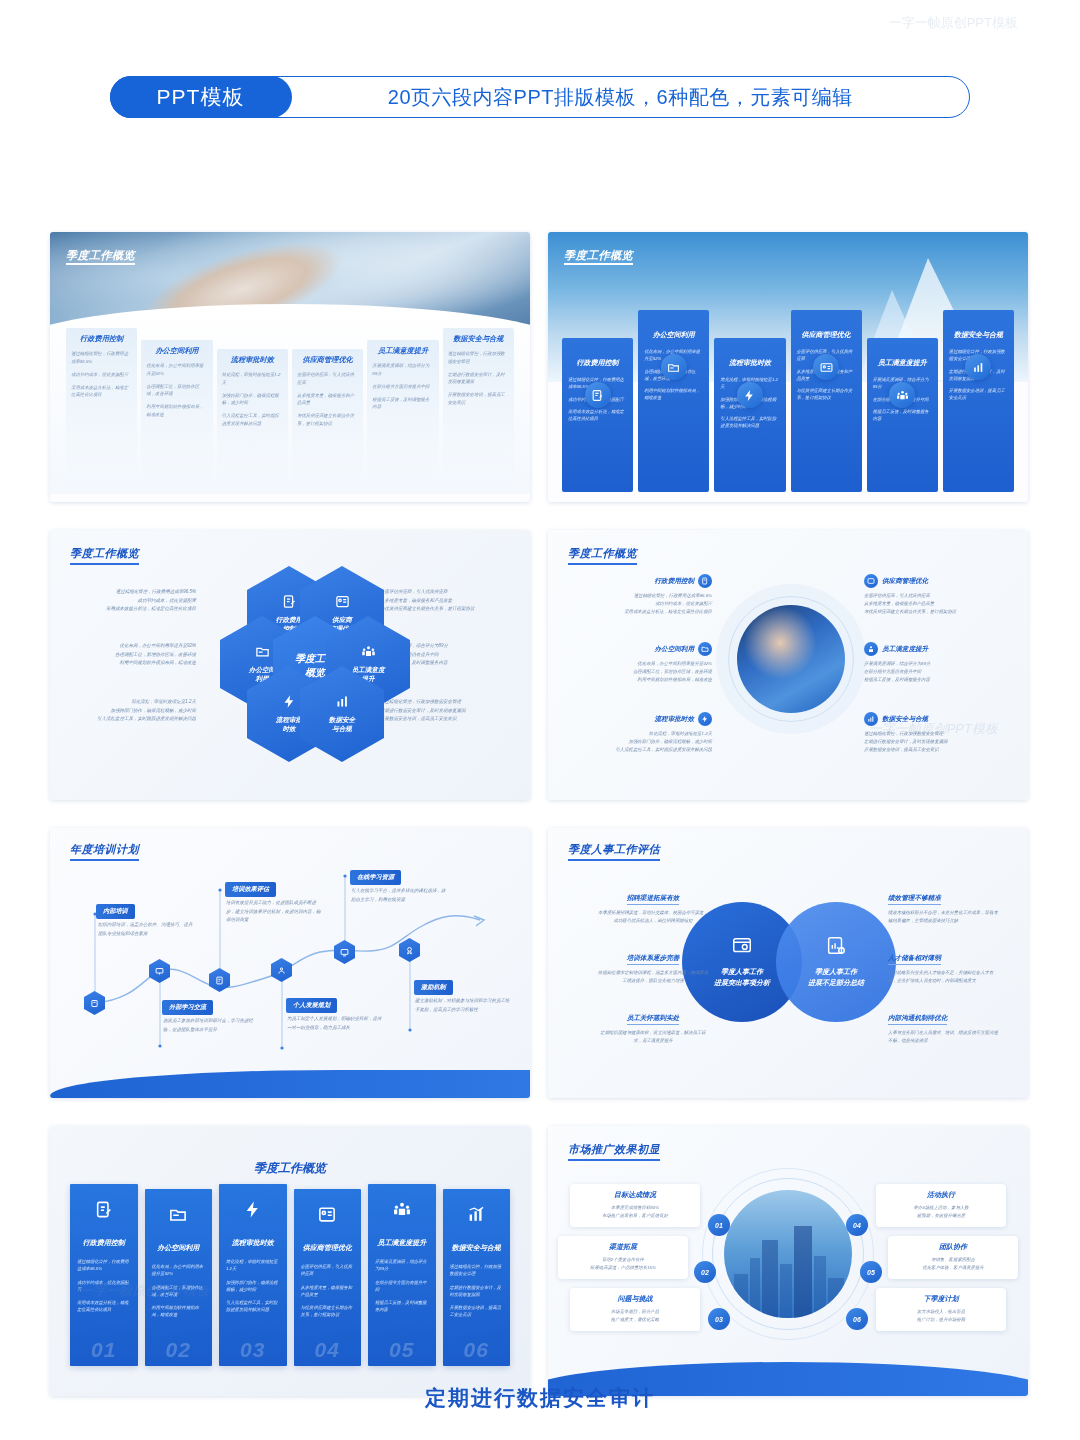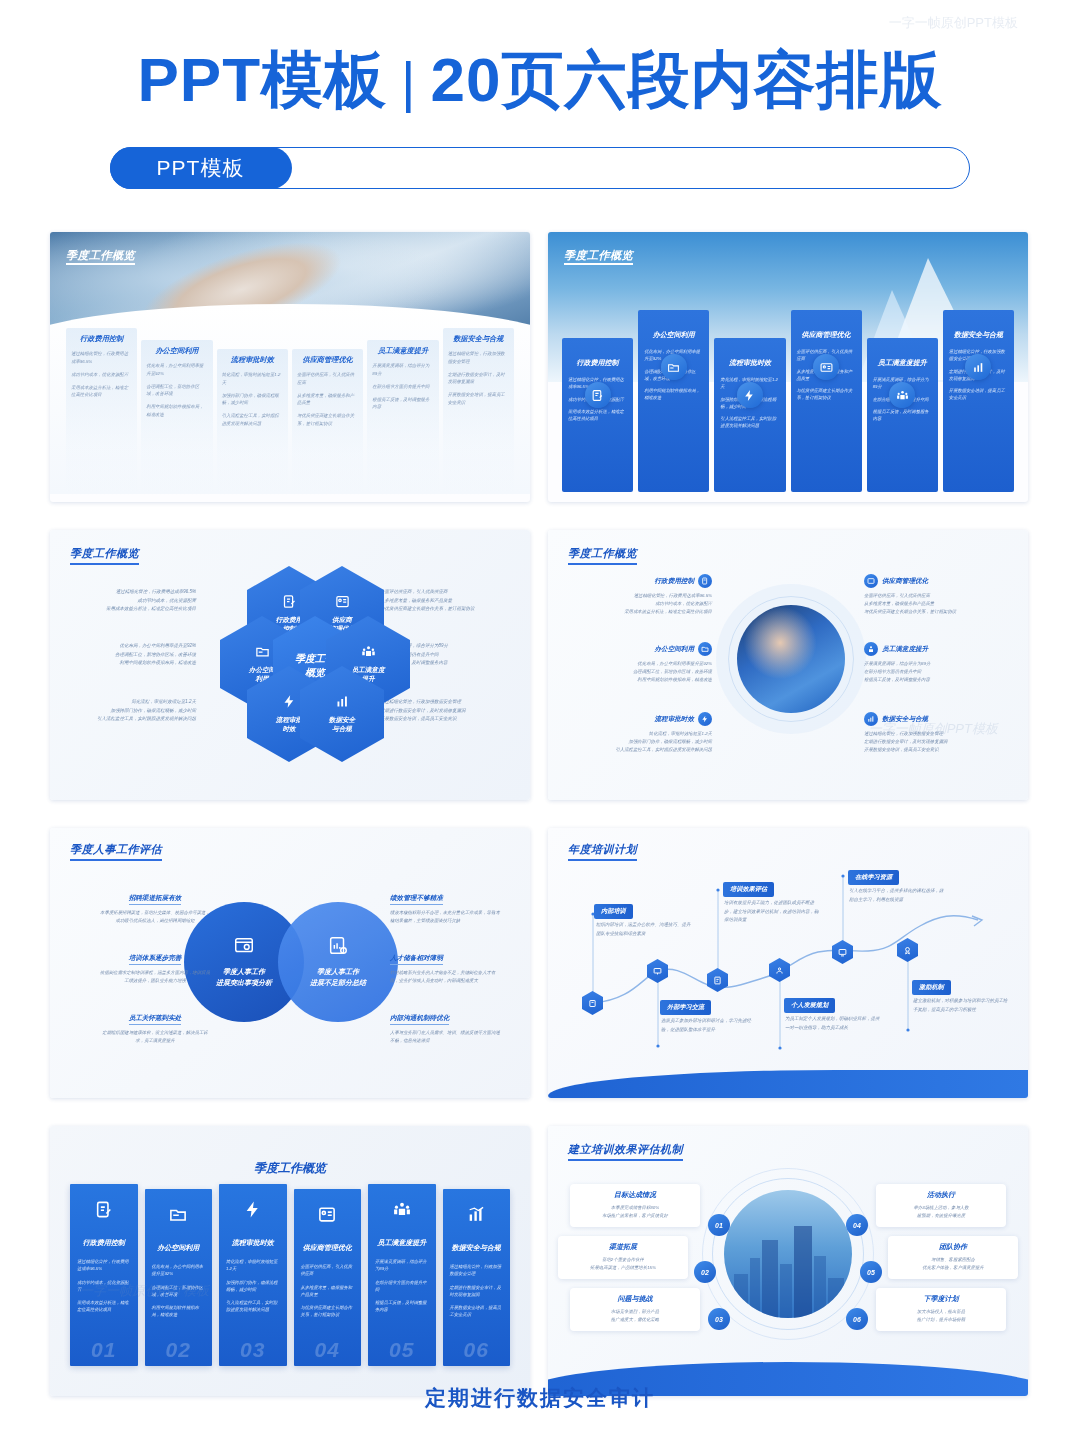--- a/index.html
+++ b/index.html
@@ -256,25 +256,23 @@
   .footer{
     position:absolute; left:0; right:0; bottom:28px; text-align:center;
     font-size:21px; font-weight:bold; color:#1a56c4; letter-spacing:2px;
   }
   .wm{ position:absolute; color:rgba(120,150,190,.18); font-size:13px; pointer-events:none;}
 </style>
 </head>
 <body>
 
 <div class="hdr">
-  <div class="hdr-title">
-    <span>PPT模板</span><span class="sep">|</span><span>20页六段内容排版</span>
-  </div>
   <div class="sub-wrap">
     <div class="sub-badge">PPT模板</div>
+    <div class="sub-text">20页六段内容PPT排版模板，6种配色，元素可编辑</div>
   </div>
 </div>
 
 <div class="grid">
 
   <div class="slide">
     <div class="s1-photo"></div>
     <div class="s1-curve"></div>
     <div class="s-title w s1-title">季度工作概览</div>
     <div class="s1-cols">
@@ -586,67 +584,20 @@
               <rect x="16" y="4" width="3" height="16"></rect>
             </svg>
           </span>
         <h4>数据安全与合规</h4>
         </div>
       <p>通过精细化管控，行政加强数据安全管理</p>
       <p>定期进行数据安全审计，及时发现修复漏洞</p>
       <p>开展数据安全培训，提高员工安全意识</p>
     </div>
     <div class="wm" style="right:30px;bottom:62px">一字一帧原创PPT模板</div>
-  </div>
-
-  <div class="slide s6">
-    <div class="s-title u s6-title">季度人事工作评估</div>
-
-    <div class="s6-c left">
-      <span><svg width="22" height="22" viewBox="0 0 24 24" fill="none" stroke="#fff" stroke-width="1.6">
-            <rect x="3" y="4" width="18" height="14" rx="2"></rect>
-            <path d="M3 8h18"></path>
-            <circle cx="15" cy="13" r="2.6"></circle>
-          </svg></span>
-      <h4><span>季度人事工作</span><br><span>进展突出事项分析</span></h4>
-    </div>
-    <div class="s6-c right">
-      <span><svg width="22" height="22" viewBox="0 0 24 24" fill="none" stroke="#fff" stroke-width="1.6">
-            <rect x="4" y="3" width="14" height="17" rx="2"></rect>
-            <path d="M8 15v-4M11 15v-6M14 15v-2"></path>
-            <circle cx="18" cy="17" r="3"></circle>
-          </svg></span>
-      <h4><span>季度人事工作</span><br><span>进展不足部分总结</span></h4>
-    </div>
-
-    <div class="s6-col l q1">
-      <h5>招聘渠道拓展有效</h5>
-      <p>本季度拓展招聘渠道，新增社交媒体、校园合作等渠道，成功吸引优质候选人，岗位招聘周期缩短</p>
-    </div>
-    <div class="s6-col l q2">
-      <h5>培训体系逐步完善</h5>
-      <p>依据岗位需求定制培训课程，涵盖多方面内容，培训后员工绩效提升，团队业务能力增强</p>
-    </div>
-    <div class="s6-col l q3">
-      <h5>员工关怀落到实处</h5>
-      <p>定期组织团建与健康体检，设立沟通渠道，解决员工诉求，员工满意度提升</p>
-    </div>
-
-    <div class="s6-col r q1">
-      <h5>绩效管理不够精准</h5>
-      <p>绩效考核指标部分不合理，未充分量化工作成果，导致考核结果偏差，主管绩效面谈技巧欠缺</p>
-    </div>
-    <div class="s6-col r q2">
-      <h5>人才储备相对薄弱</h5>
-      <p>针对战略新兴业务的人才储备不足，关键岗位备人才有限，业务扩张或人员变动时，内部调配难度大</p>
-    </div>
-    <div class="s6-col r q3">
-      <h5>内部沟通机制待优化</h5>
-      <p>人事与业务部门在人员需求、培训、绩效反馈等方面沟通不畅，信息传递滞后</p>
-    </div>
   </div>
 
   <div class="slide s5">
     <div class="s-title u s5-title">年度培训计划</div>
     <svg class="curve">
       <path d="M45,175 C85,172 95,148 110,143 C130,136 145,152 160,157 C180,163 195,156 215,150 C240,143 250,128 270,124 C292,120 300,124 320,123 C345,122 350,110 372,98 C390,88 405,84 430,92" fill="none" stroke="#8fb6e8" stroke-width="1.4"></path>
       <path d="M424,88 L434,92 L426,98" fill="none" stroke="#8fb6e8" stroke-width="1.4"></path>
       <g stroke="#9dc0ea" stroke-width=".8">
         <line x1="45" y1="175" x2="45" y2="86"></line>
           <circle cx="45" cy="86" r="1.6" fill="#3a80e6" stroke="none"></circle>
@@ -714,20 +665,67 @@
 
     <div class="s5-tag" style="left:300px;top:42px">在线学习资源</div>
     <div class="s5-body" style="left:301px;top:59px">引入在线学习平台，提供多样化的课程选择，鼓励自主学习，利用在线资源</div>
 
     <div class="s5-tag" style="left:364px;top:152px">激励机制</div>
     <div class="s5-body" style="left:365px;top:169px">建立激励机制，对积极参与培训和学习的员工给予奖励，提高员工的学习积极性</div>
 
     <div class="s5-foot"></div>
   </div>
 
+  <div class="slide s6">
+    <div class="s-title u s6-title">季度人事工作评估</div>
+
+    <div class="s6-c left">
+      <span><svg width="22" height="22" viewBox="0 0 24 24" fill="none" stroke="#fff" stroke-width="1.6">
+            <rect x="3" y="4" width="18" height="14" rx="2"></rect>
+            <path d="M3 8h18"></path>
+            <circle cx="15" cy="13" r="2.6"></circle>
+          </svg></span>
+      <h4><span>季度人事工作</span><br><span>进展突出事项分析</span></h4>
+    </div>
+    <div class="s6-c right">
+      <span><svg width="22" height="22" viewBox="0 0 24 24" fill="none" stroke="#fff" stroke-width="1.6">
+            <rect x="4" y="3" width="14" height="17" rx="2"></rect>
+            <path d="M8 15v-4M11 15v-6M14 15v-2"></path>
+            <circle cx="18" cy="17" r="3"></circle>
+          </svg></span>
+      <h4><span>季度人事工作</span><br><span>进展不足部分总结</span></h4>
+    </div>
+
+    <div class="s6-col l q1">
+      <h5>招聘渠道拓展有效</h5>
+      <p>本季度拓展招聘渠道，新增社交媒体、校园合作等渠道，成功吸引优质候选人，岗位招聘周期缩短</p>
+    </div>
+    <div class="s6-col l q2">
+      <h5>培训体系逐步完善</h5>
+      <p>依据岗位需求定制培训课程，涵盖多方面内容，培训后员工绩效提升，团队业务能力增强</p>
+    </div>
+    <div class="s6-col l q3">
+      <h5>员工关怀落到实处</h5>
+      <p>定期组织团建与健康体检，设立沟通渠道，解决员工诉求，员工满意度提升</p>
+    </div>
+
+    <div class="s6-col r q1">
+      <h5>绩效管理不够精准</h5>
+      <p>绩效考核指标部分不合理，未充分量化工作成果，导致考核结果偏差，主管绩效面谈技巧欠缺</p>
+    </div>
+    <div class="s6-col r q2">
+      <h5>人才储备相对薄弱</h5>
+      <p>针对战略新兴业务的人才储备不足，关键岗位备人才有限，业务扩张或人员变动时，内部调配难度大</p>
+    </div>
+    <div class="s6-col r q3">
+      <h5>内部沟通机制待优化</h5>
+      <p>人事与业务部门在人员需求、培训、绩效反馈等方面沟通不畅，信息传递滞后</p>
+    </div>
+  </div>
+
   <div class="slide s7">
     <div class="s7-title">季度工作概览</div>
     <div class="s7-row">
 
       <div class="s7-card">
         <span class="s7ico"><svg width="19" height="19" viewBox="0 0 24 24" fill="none" stroke="#fff" stroke-width="2">
               <rect x="4" y="3" width="13" height="18" rx="2"></rect>
               <path d="M8 9h5M8 13h4"></path>
               <path d="M15 17l5-5"></path>
             </svg></span>
@@ -800,21 +798,21 @@
         <p>通过精细化管控，行政加强数据安全管理</p>
         <p>定期进行数据安全审计，及时发现修复漏洞</p>
         <p>开展数据安全培训，提高员工安全意识</p>
         <div class="s7-num">06</div>
       </div>
     </div>
     <div class="wm" style="left:30px;bottom:96px">一字一帧原创PPT模板</div>
   </div>
 
   <div class="slide s8">
-    <div class="s-title u s8-title">建立培训效果评估机制</div>
+    <div class="s-title u s8-title">市场推广效果初显</div>
     <div class="s8-ring"></div>
     <div class="s8-ring2"></div>
     <div class="s8-photo">
       <div class="bld" style="left:10px;width:14px;height:44px"></div>
       <div class="bld" style="left:26px;width:10px;height:60px"></div>
       <div class="bld" style="left:38px;width:16px;height:78px;background:rgba(24,70,148,.5)"></div>
       <div class="bld" style="left:56px;width:12px;height:54px"></div>
       <div class="bld" style="left:70px;width:18px;height:92px;background:rgba(20,62,138,.55)"></div>
       <div class="bld" style="left:90px;width:12px;height:62px"></div>
       <div class="bld" style="left:104px;width:16px;height:40px"></div>

